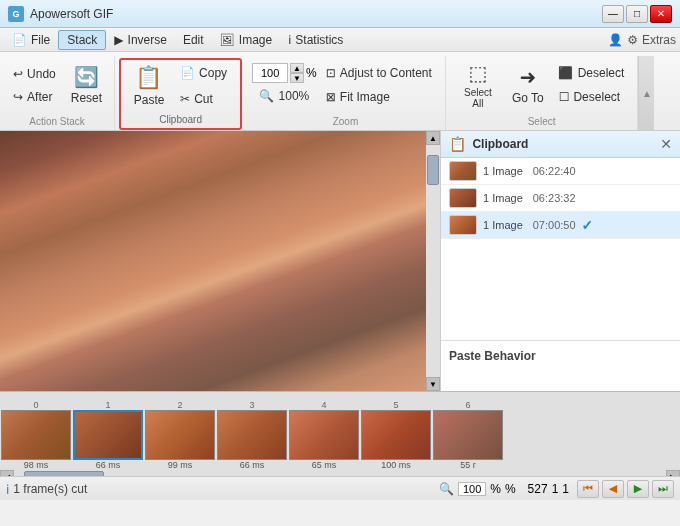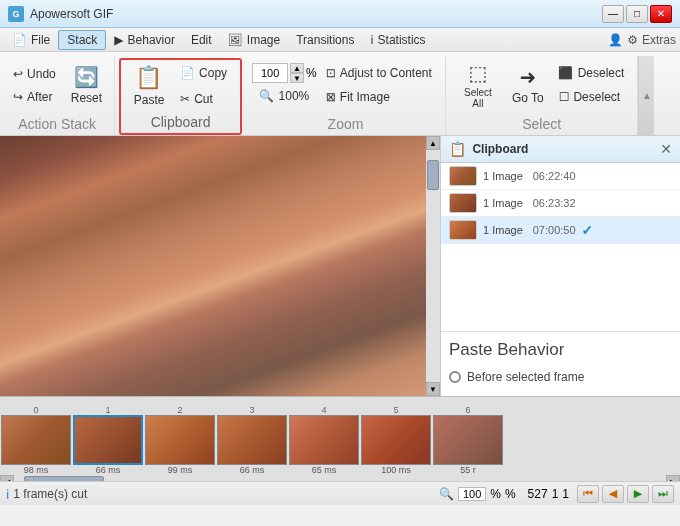--- a/index.html
+++ b/index.html
@@ -54,21 +54,21 @@
     }
     .ribbon-group {
       display: flex;
       flex-direction: column;
       align-items: center;
       border-right: 1px solid #ddd;
       padding: 0 6px;
       position: relative;
     }
     .ribbon-group-label {
-      font-size: 14px;
+      font-size: 10px;
       color: #888;
       text-align: center;
       padding: 2px 0 3px 0;
       width: 100%;
     }
     .ribbon-buttons { display: flex; gap: 2px; align-items: center; flex: 1; }
     .ribbon-btn {
       display: flex;
       flex-direction: column;
       align-items: center;
@@ -161,21 +161,21 @@
       cursor: pointer;
     }
     .clipboard-entry.selected { background: #ddeeff; }
     .entry-thumb { width: 28px; height: 20px; background: #e09060; border: 1px solid #ccc; border-radius: 2px; overflow: hidden; }
     .entry-thumb-inner { width: 100%; height: 100%; background: linear-gradient(135deg, #e09060 0%, #c07040 50%, #a05030 100%); }
     .entry-count { font-size: 11px; color: #444; }
     .entry-time { font-size: 11px; color: #666; margin-left: 4px; }
     .entry-check { color: #2288cc; font-size: 14px; font-weight: bold; }
 
     .paste-behavior { padding: 8px; border-top: 1px solid #ddd; margin-top: auto; }
-    .paste-behavior-title { font-weight: normal; font-size: 17px; color: #444; margin-bottom: 10px; }
+    .paste-behavior-title { font-weight: bold; font-size: 12px; color: #444; margin-bottom: 20px; }
     .radio-row { display: flex; align-items: center; gap: 6px; margin-bottom: 4px; font-size: 11px; color: #444; cursor: pointer; }
     .radio-circle { width: 12px; height: 12px; border-radius: 50%; border: 2px solid #888; background: white; display: flex; align-items: center; justify-content: center; }
     .radio-circle.checked::after { content: ''; width: 6px; height: 6px; border-radius: 50%; background: #2288cc; display: block; }
 
     
     .filmstrip-container {
       background: #e0e0e0;
       border-top: 1px solid #bbb;
       height: 85px;
       overflow: hidden;
@@ -284,31 +284,28 @@
 <div class="menu-bar">
   <div class="menu-item">
     <span>📄</span>
     <span>File</span>
   </div>
   <div class="menu-item active">
     <span>Stack</span>
   </div>
   <div class="menu-item">
     <span>▶</span>
-    <span>Behavior</span>
+    <span>Inverse</span>
   </div>
   <div class="menu-item">
     <span>Edit</span>
   </div>
   <div class="menu-item">
     <span>🖼</span>
     <span>Image</span>
-  </div>
-  <div class="menu-item">
-    <span>Transitions</span>
   </div>
   <div class="menu-item">
     <span>ℹ</span>
     <span>Statistics</span>
   </div>
   <div class="menu-extras">
     <span>👤</span>
     <span>⚙</span>
     <span>Extras</span>
   </div>
@@ -454,24 +451,20 @@
       <div class="entry-thumb">
           <div class="entry-thumb-inner thumb-3"></div>
         </div>
       <span class="entry-count">1 Image</span>
       <span class="entry-time">07:00:50</span>
       <span class="entry-check">✓</span>
     </div>
 
     <div class="paste-behavior">
       <div class="paste-behavior-title">Paste Behavior</div>
-      <div class="radio-row">
-        <div class="radio-circle"></div>
-        <span>Before selected frame</span>
-      </div>
     </div>
   </div>
 </div>
 
 <div class="filmstrip-container">
   <div class="filmstrip-scroll">
 
     <div class="film-frame">
       <div class="frame-number">0</div>
       <div class="frame-thumb thumb-1"></div>

